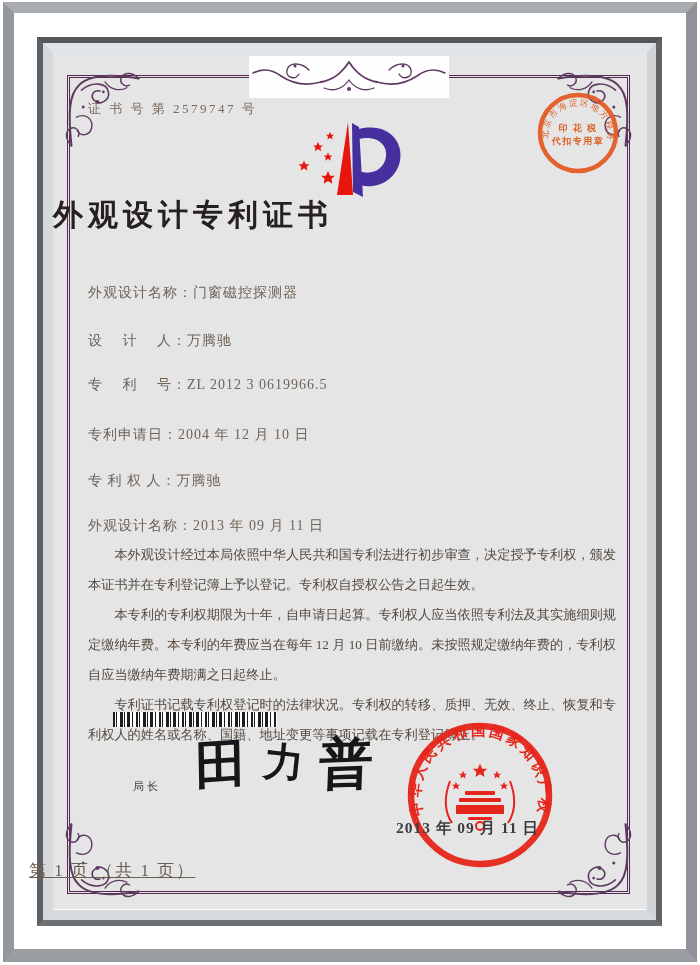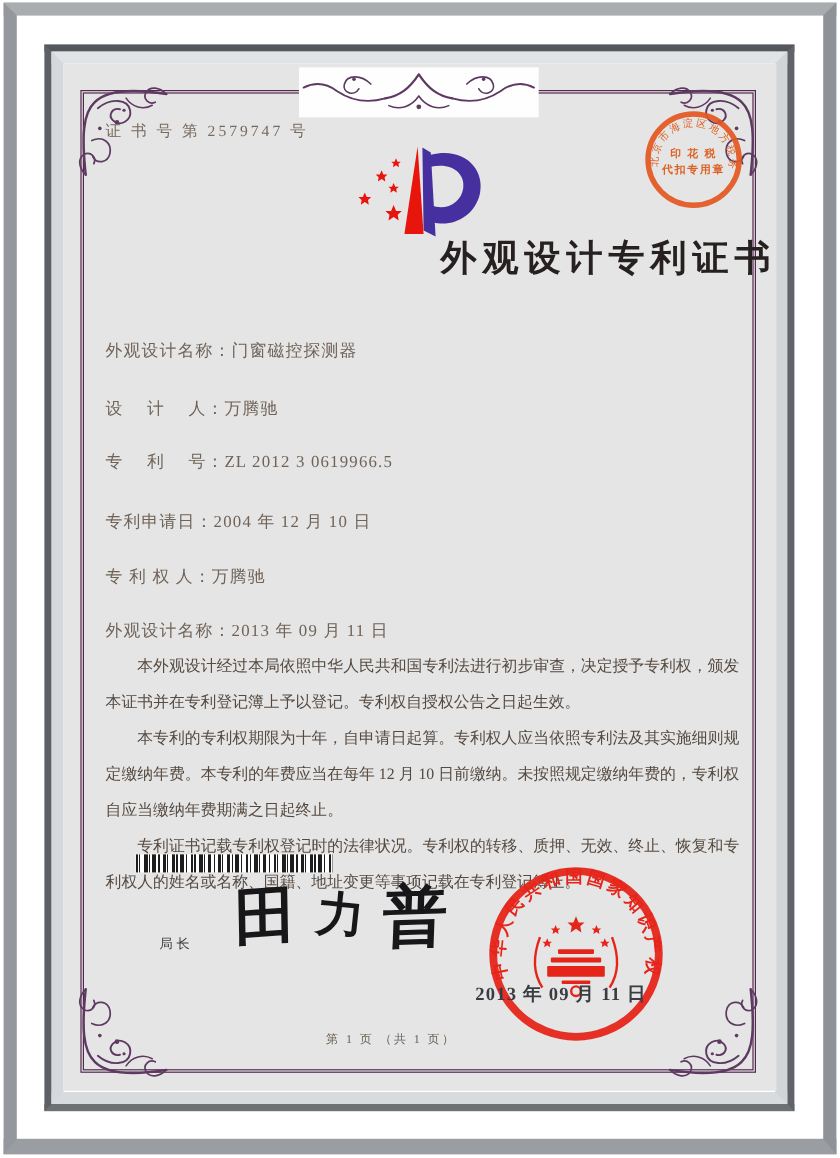--- a/index.html
+++ b/index.html
@@ -22,21 +22,21 @@
   .orn{position:absolute;width:84px;height:84px;}
   .orn-tl{left:5px;top:12px;}
   .orn-tr{right:8px;top:12px;transform:scaleX(-1);}
   .orn-bl{left:5px;bottom:4px;transform:scaleY(-1);}
   .orn-br{right:8px;bottom:4px;transform:scale(-1,-1);}
   .flourish{position:absolute;left:296px;top:3px;transform:translateX(-50%);}
   
   .cert-no{position:absolute;left:35px;top:47px;font-size:13px;letter-spacing:2.5px;
     color:#776a5e;white-space:pre;}
   .logo{position:absolute;left:242px;top:66px;}
-  .title{position:absolute;left:0;right:0;top:142px;text-align:right;font-size:30px;
+  .title{position:absolute;left:0;right:0;top:142px;text-align:left;font-size:30px;
     font-weight:700;letter-spacing:5px;color:#262120;white-space:pre;}
   .field{position:absolute;left:35px;font-size:14px;color:#6f6358;letter-spacing:1px;
     white-space:pre;}
   .f1{top:231px}.f2{top:279px}.f3{top:323px}.f4{top:373px}.f5{top:419px}.f6{top:464px}
   .paras{position:absolute;left:35px;top:487px;width:528px;font-size:13.2px;
     line-height:30px;color:#554a40;text-align:justify;}
   .paras p{margin:0;text-indent:2em;}
   .barcode{position:absolute;left:60px;top:659px;width:164px;height:15px;
     background:repeating-linear-gradient(90deg,
       #1d1d1d 0 2px,#fffeff 2px 3px,
@@ -50,23 +50,23 @@
   .signature{position:absolute;left:142px;top:684px;display:flex;align-items:flex-end;
     gap:16px;color:#17171a;}
   .sig-c{display:inline-block;font-weight:600;line-height:1;}
   .sig-1{font-size:52px;transform:rotate(-4deg) skewX(-3deg);}
   .sig-2{font-size:40px;transform:rotate(6deg) translateY(-8px);}
   .sig-3{font-size:54px;transform:rotate(-2deg) skewX(-4deg);}
   .seal-sipo{position:absolute;left:352px;top:667px;}
   .date-stamp{position:absolute;left:343px;top:765px;font-size:15.5px;font-weight:700;
     letter-spacing:1px;color:#3b3c41;white-space:pre;}
   .seal-tax{position:absolute;left:482px;top:37px;}
-  .footer-page{position:absolute;left:0;right:0;top:806px;text-align:center;
-    transform:translateX(-24px);font-size:10px;letter-spacing:2px;color:#6a5f53;
-    white-space:pre;}
+  .footer-page{position:absolute;left:0;right:0;top:806px;
+    transform:translateX(-24px);font-size:17px;letter-spacing:2px;color:#6a5f53;
+    white-space:pre;text-decoration:underline;}
   .seal-ring-text{font-size:14.5px;font-weight:700;letter-spacing:3px;}
   .tax-ring-text{font-size:8.5px;letter-spacing:2px;}
   .tax-center{font-size:9px;letter-spacing:1.5px;font-weight:700;}
 </style>
 </head>
 <body>
 
 <div class="stage">
 
   <div class="band-gray"></div>

